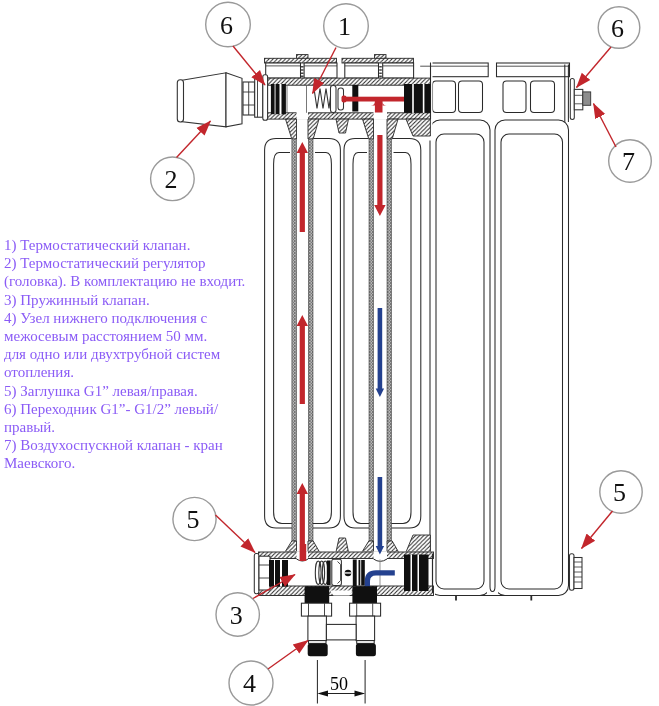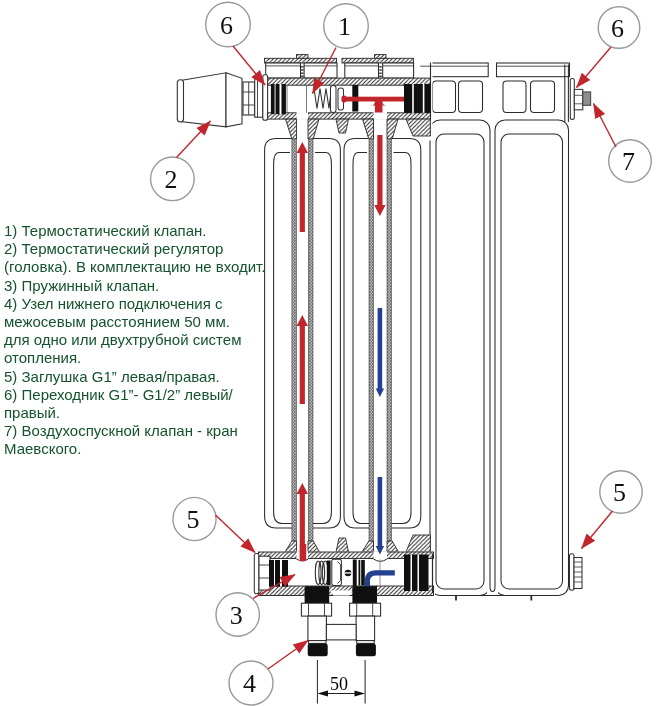--- a/index.html
+++ b/index.html
@@ -1,18 +1,18 @@
 <!DOCTYPE html>
 <html><head>
 <meta charset="utf-8">
 <style>
 html,body{margin:0;padding:0;background:#fff;}
 #page{position:relative;width:659px;height:706px;overflow:hidden;background:#fff;}
-#txt{position:absolute;left:4px;top:222px;font-family:Liberation Sans, sans-serif;
- font-size:15px;line-height:18.2px;color:#14532d;white-space:nowrap;}
+#txt{position:absolute;left:4px;top:236px;font-family:Liberation Serif, serif;
+ font-size:15px;line-height:18.2px;color:#8b5cf6;white-space:nowrap;}
 svg{position:absolute;left:0;top:0;}
 </style>
 </head>
 <body>
 <div id="page">
 <svg width="659" height="706" viewBox="0 0 659 706">
 <defs>
 <pattern id="h" width="4.1" height="4.1" patternUnits="userSpaceOnUse">
   <rect width="4.1" height="4.1" fill="#fff"></rect>
   <path d="M0 4.1L4.1 0M-1 1L1 -1M3.1 5.1L5.1 3.1" stroke="#222" stroke-width="1" fill="none"></path>

